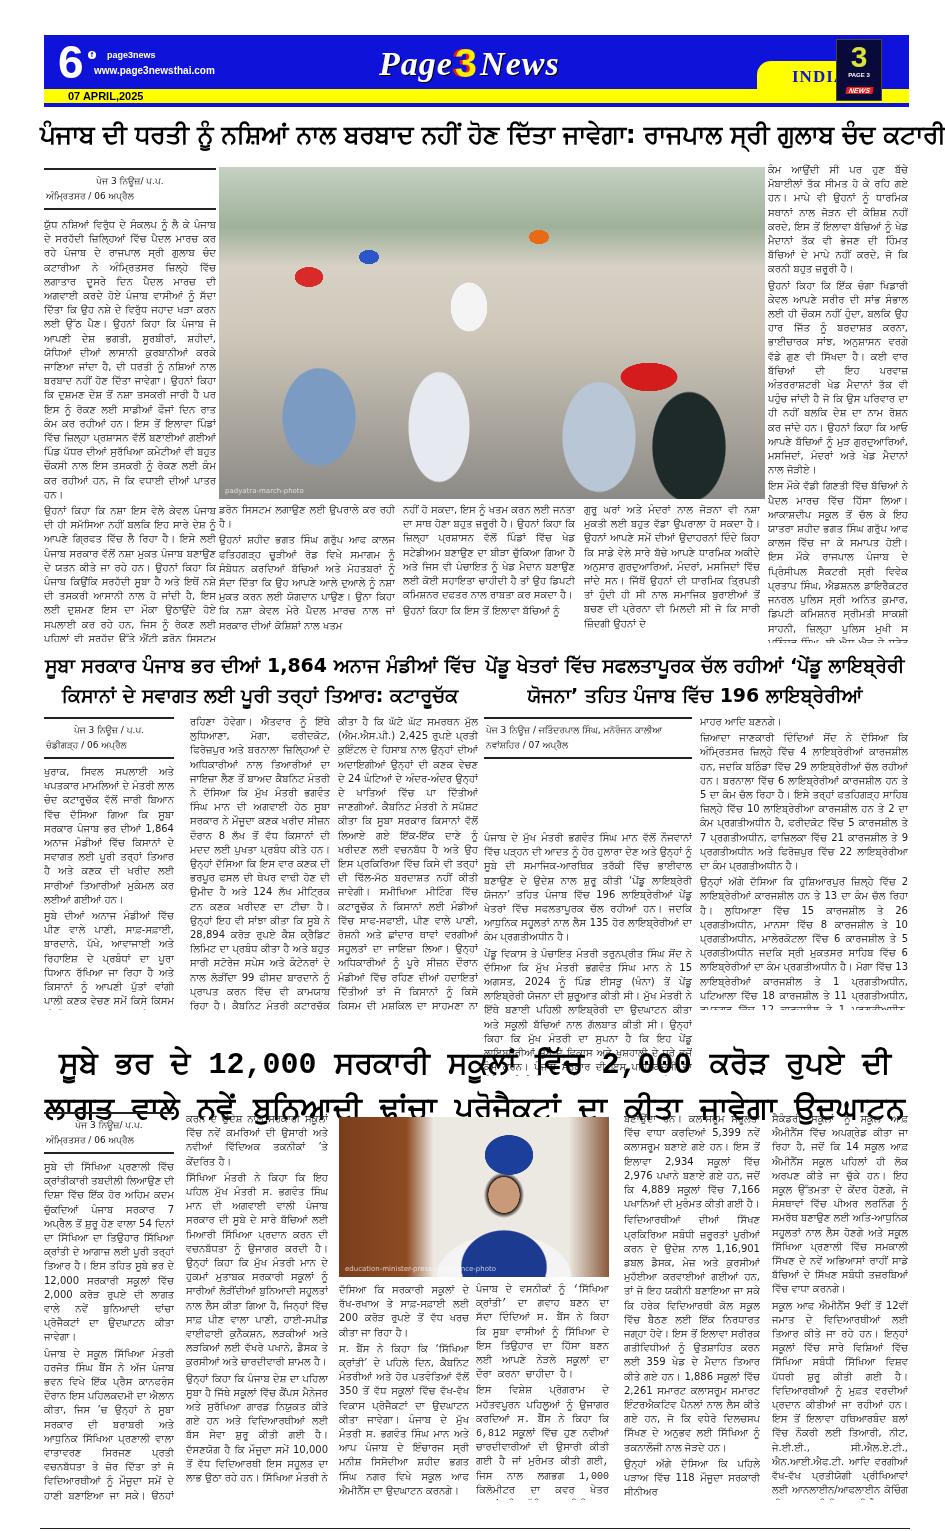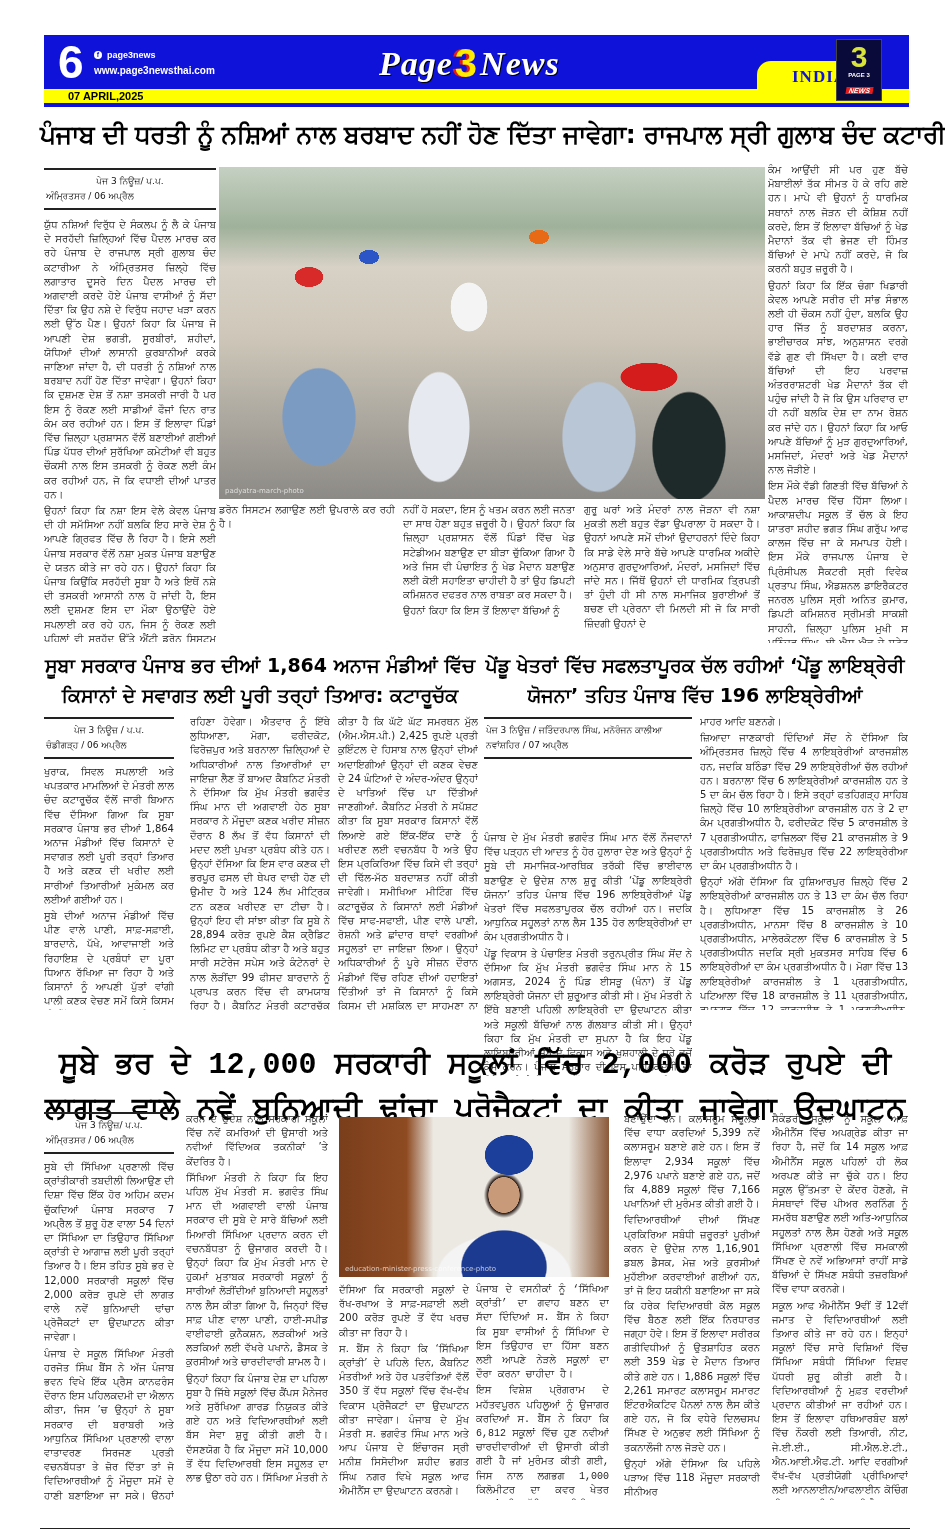--- a/index.html
+++ b/index.html
@@ -3,21 +3,21 @@
 <meta charset="utf-8">
 <style>
   * { box-sizing: border-box; margin: 0; padding: 0; }
   html, body { width: 945px; height: 1531px; background: #fff; overflow: hidden; }
   body { font-family: "DejaVu Sans", sans-serif; color: #111; position: relative; }
 
   
   .masthead { position: absolute; left: 44px; top: 35px; width: 865px; height: 72px; background: #0f12d9; }
   .mh-yellow { position: absolute; left: 0; top: 54px; width: 865px; height: 14px; background: #ffff00; }
   .page-num { position: absolute; left: 14px; top: 2px; color: #fff; font: bold 46px "Liberation Sans", sans-serif; line-height: 50px; }
-  .fb-line { position: absolute; left: 50px; top: 15px; color: #fff; font: bold 9px "Liberation Sans", sans-serif; display: flex; align-items: center; gap: 5px; }
+  .fb-line { position: absolute; left: 44px; top: 15px; color: #fff; font: bold 9px "Liberation Sans", sans-serif; display: flex; align-items: center; gap: 11px; }
   .fb-icon { width: 8px; height: 8px; border-radius: 50%; background: #fff; color: #0f12d9; font-size: 7px; line-height: 8px; text-align: center; font-weight: bold; }
   .web-line { position: absolute; left: 50px; top: 30px; color: #fff; font: bold 10px "Liberation Sans", sans-serif; }
   .date-line { position: absolute; left: 24px; top: 55px; color: #000; font: bold 11px "Liberation Sans", sans-serif; }
   .brand { position: absolute; left: 335px; top: 6px; color: #fff; font: bold italic 34px "Liberation Serif", serif; letter-spacing: 1px; text-shadow: 1px 1px 0 #000; display: flex; align-items: center; }
   .brand .three { color: #ffec00; font-family: "Liberation Sans", sans-serif; font-style: normal; font-size: 40px; text-shadow: -3px 0 0 #e31b1b; margin: 0 2px; }
   .india-tab { position: absolute; left: 713px; top: 26px; width: 110px; height: 30px; background: #ffff00; border-top-left-radius: 14px; }
   .india-label { position: absolute; left: 748px; top: 32px; color: #0f12d9; font: bold 17px "Liberation Serif", serif; letter-spacing: 1px; }
   .logo-box { position: absolute; left: 792px; top: 4px; width: 46px; height: 62px; background: #0a0a3a; border: 1px solid #444; text-align: center; }
   .logo-3 { color: #d8e43a; font: bold 30px "Liberation Sans", sans-serif; line-height: 30px; display: block; margin-top: 2px; }
   .logo-p3 { color: #fff; font: bold 6px "Liberation Sans", sans-serif; display: block; }
@@ -97,20 +97,21 @@
 </div>
 <div class="col" style="left:44px; top:218px; width:172px; height:424px;">
   <p>ਯੁੱਧ ਨਸ਼ਿਆਂ ਵਿਰੁੱਧ ਦੇ ਸੰਕਲਪ ਨੂੰ ਲੈ ਕੇ ਪੰਜਾਬ ਦੇ ਸਰਹੱਦੀ ਜ਼ਿਲ੍ਹਿਆਂ ਵਿੱਚ ਪੈਦਲ ਮਾਰਚ ਕਰ ਰਹੇ ਪੰਜਾਬ ਦੇ ਰਾਜਪਾਲ ਸ੍ਰੀ ਗੁਲਾਬ ਚੰਦ ਕਟਾਰੀਆ ਨੇ ਅੰਮ੍ਰਿਤਸਰ ਜ਼ਿਲ੍ਹੇ ਵਿੱਚ ਲਗਾਤਾਰ ਦੂਸਰੇ ਦਿਨ ਪੈਦਲ ਮਾਰਚ ਦੀ ਅਗਵਾਈ ਕਰਦੇ ਹੋਏ ਪੰਜਾਬ ਵਾਸੀਆਂ ਨੂੰ ਸੱਦਾ ਦਿੱਤਾ ਕਿ ਉਹ ਨਸ਼ੇ ਦੇ ਵਿਰੁੱਧ ਜਹਾਦ ਖੜਾ ਕਰਨ ਲਈ ਉੱਠ ਪੈਣ। ਉਹਨਾਂ ਕਿਹਾ ਕਿ ਪੰਜਾਬ ਜੋ ਆਪਣੀ ਦੇਸ਼ ਭਗਤੀ, ਸੂਰਬੀਰਾਂ, ਸ਼ਹੀਦਾਂ, ਯੋਧਿਆਂ ਦੀਆਂ ਲਾਸਾਨੀ ਕੁਰਬਾਨੀਆਂ ਕਰਕੇ ਜਾਣਿਆ ਜਾਂਦਾ ਹੈ, ਦੀ ਧਰਤੀ ਨੂੰ ਨਸ਼ਿਆਂ ਨਾਲ ਬਰਬਾਦ ਨਹੀਂ ਹੋਣ ਦਿੱਤਾ ਜਾਵੇਗਾ। ਉਹਨਾਂ ਕਿਹਾ ਕਿ ਦੁਸ਼ਮਣ ਦੇਸ਼ ਤੋਂ ਨਸ਼ਾ ਤਸਕਰੀ ਜਾਰੀ ਹੈ ਪਰ ਇਸ ਨੂੰ ਰੋਕਣ ਲਈ ਸਾਡੀਆਂ ਫੌਜਾਂ ਦਿਨ ਰਾਤ ਕੰਮ ਕਰ ਰਹੀਆਂ ਹਨ। ਇਸ ਤੋਂ ਇਲਾਵਾ ਪਿੰਡਾਂ ਵਿੱਚ ਜ਼ਿਲ੍ਹਾ ਪ੍ਰਸ਼ਾਸਨ ਵੱਲੋਂ ਬਣਾਈਆਂ ਗਈਆਂ ਪਿੰਡ ਪੱਧਰ ਦੀਆਂ ਸੁਰੱਖਿਆ ਕਮੇਟੀਆਂ ਵੀ ਬਹੁਤ ਚੌਕਸੀ ਨਾਲ ਇਸ ਤਸਕਰੀ ਨੂੰ ਰੋਕਣ ਲਈ ਕੰਮ ਕਰ ਰਹੀਆਂ ਹਨ, ਜੋ ਕਿ ਵਧਾਈ ਦੀਆਂ ਪਾਤਰ ਹਨ।</p>
   <p>ਉਹਨਾਂ ਕਿਹਾ ਕਿ ਨਸ਼ਾ ਇਸ ਵੇਲੇ ਕੇਵਲ ਪੰਜਾਬ ਦੀ ਹੀ ਸਮੱਸਿਆ ਨਹੀਂ ਬਲਕਿ ਇਹ ਸਾਰੇ ਦੇਸ਼ ਨੂੰ ਆਪਣੇ ਗ੍ਰਿਫਤ ਵਿੱਚ ਲੈ ਰਿਹਾ ਹੈ। ਇਸੇ ਲਈ ਪੰਜਾਬ ਸਰਕਾਰ ਵੱਲੋਂ ਨਸ਼ਾ ਮੁਕਤ ਪੰਜਾਬ ਬਣਾਉਣ ਦੇ ਯਤਨ ਕੀਤੇ ਜਾ ਰਹੇ ਹਨ। ਉਹਨਾਂ ਕਿਹਾ ਕਿ ਪੰਜਾਬ ਕਿਉਂਕਿ ਸਰਹੱਦੀ ਸੂਬਾ ਹੈ ਅਤੇ ਇਥੋਂ ਨਸ਼ੇ ਦੀ ਤਸਕਰੀ ਆਸਾਨੀ ਨਾਲ ਹੋ ਜਾਂਦੀ ਹੈ, ਇਸ ਲਈ ਦੁਸ਼ਮਣ ਇਸ ਦਾ ਮੌਕਾ ਉਠਾਉਂਦੇ ਹੋਏ ਸਪਲਾਈ ਕਰ ਰਹੇ ਹਨ, ਜਿਸ ਨੂੰ ਰੋਕਣ ਲਈ ਪਹਿਲਾਂ ਵੀ ਸਰਹੱਦ ਉੱਤੇ ਐਂਟੀ ਡਰੋਨ ਸਿਸਟਮ ਲਗਾਏ ਗਏ ਸਨ ਅਤੇ ਹੁਣ ਹੋਰ ਵਧਾਏ ਜਾ ਰਹੇ ਹਨ। ਇਸ ਤੋਂ ਇਲਾਵਾ ਪੰਜਾਬ ਸਰਕਾਰ ਵੀ ਐਂਟੀ</p>
 </div>
 <div class="photo photo-march">
   <span class="photo-label">padyatra-march-photo</span>
 </div>
 <div class="col" style="left:219px; top:503px; width:176px; height:140px;">
   <p>ਡਰੋਨ ਸਿਸਟਮ ਲਗਾਉਣ ਲਈ ਉਪਰਾਲੇ ਕਰ ਰਹੀ ਹੈ।</p>
+  <p>ਉਹਨਾਂ ਸ਼ਹੀਦ ਭਗਤ ਸਿੰਘ ਗਰੁੱਪ ਆਫ ਕਾਲਜ ਫਤਿਹਗੜ੍ਹ ਚੂੜੀਆਂ ਰੋਡ ਵਿਖੇ ਸਮਾਗਮ ਨੂੰ ਸੰਬੋਧਨ ਕਰਦਿਆਂ ਬੱਚਿਆਂ ਅਤੇ ਮੋਹਤਬਰਾਂ ਨੂੰ ਸੱਦਾ ਦਿੱਤਾ ਕਿ ਉਹ ਆਪਣੇ ਆਲੇ ਦੁਆਲੇ ਨੂੰ ਨਸ਼ਾ ਮੁਕਤ ਕਰਨ ਲਈ ਯੋਗਦਾਨ ਪਾਉਣ। ਉਨਾ ਕਿਹਾ ਕਿ ਨਸ਼ਾ ਕੇਵਲ ਮੇਰੇ ਪੈਦਲ ਮਾਰਚ ਨਾਲ ਜਾਂ ਸਰਕਾਰ ਦੀਆਂ ਕੋਸ਼ਿਸ਼ਾਂ ਨਾਲ ਖਤਮ</p>
 </div>
 <div class="col" style="left:403px; top:503px; width:172px; height:140px;">
   <p>ਨਹੀਂ ਹੋ ਸਕਦਾ, ਇਸ ਨੂੰ ਖਤਮ ਕਰਨ ਲਈ ਜਨਤਾ ਦਾ ਸਾਥ ਹੋਣਾ ਬਹੁਤ ਜ਼ਰੂਰੀ ਹੈ। ਉਹਨਾਂ ਕਿਹਾ ਕਿ ਜ਼ਿਲ੍ਹਾ ਪ੍ਰਸ਼ਾਸਨ ਵੱਲੋਂ ਪਿੰਡਾਂ ਵਿੱਚ ਖੇਡ ਸਟੇਡੀਅਮ ਬਣਾਉਣ ਦਾ ਬੀੜਾ ਚੁੱਕਿਆ ਗਿਆ ਹੈ ਅਤੇ ਜਿਸ ਵੀ ਪੰਚਾਇਤ ਨੂੰ ਖੇਡ ਮੈਦਾਨ ਬਣਾਉਣ ਲਈ ਕੋਈ ਸਹਾਇਤਾ ਚਾਹੀਦੀ ਹੈ ਤਾਂ ਉਹ ਡਿਪਟੀ ਕਮਿਸ਼ਨਰ ਦਫਤਰ ਨਾਲ ਰਾਬਤਾ ਕਰ ਸਕਦਾ ਹੈ।</p>
   <p>ਉਹਨਾਂ ਕਿਹਾ ਕਿ ਇਸ ਤੋਂ ਇਲਾਵਾ ਬੱਚਿਆਂ ਨੂੰ</p>
 </div>
 <div class="col" style="left:584px; top:503px; width:176px; height:140px;">
   <p>ਗੁਰੂ ਘਰਾਂ ਅਤੇ ਮੰਦਰਾਂ ਨਾਲ ਜੋੜਨਾ ਵੀ ਨਸ਼ਾ ਮੁਕਤੀ ਲਈ ਬਹੁਤ ਵੱਡਾ ਉਪਰਾਲਾ ਹੋ ਸਕਦਾ ਹੈ। ਉਹਨਾਂ ਆਪਣੇ ਸਮੇਂ ਦੀਆਂ ਉਦਾਹਰਨਾਂ ਦਿੰਦੇ ਕਿਹਾ ਕਿ ਸਾਡੇ ਵੇਲੇ ਸਾਰੇ ਬੱਚੇ ਆਪਣੇ ਧਾਰਮਿਕ ਅਕੀਦੇ ਅਨੁਸਾਰ ਗੁਰਦੁਆਰਿਆਂ, ਮੰਦਰਾਂ, ਮਸਜਿਦਾਂ ਵਿੱਚ ਜਾਂਦੇ ਸਨ। ਜਿੱਥੋਂ ਉਹਨਾਂ ਦੀ ਧਾਰਮਿਕ ਤ੍ਰਿਪਤੀ ਤਾਂ ਹੁੰਦੀ ਹੀ ਸੀ ਨਾਲ ਸਮਾਜਿਕ ਬੁਰਾਈਆਂ ਤੋਂ ਬਚਣ ਦੀ ਪ੍ਰੇਰਨਾ ਵੀ ਮਿਲਦੀ ਸੀ ਜੋ ਕਿ ਸਾਰੀ ਜ਼ਿੰਦਗੀ ਉਹਨਾਂ ਦੇ</p>
 </div>
 <div class="col" style="left:768px; top:163px; width:140px; height:480px;">
   <p>ਕੰਮ ਆਉਂਦੀ ਸੀ ਪਰ ਹੁਣ ਬੱਚੇ ਮੋਬਾਈਲਾਂ ਤੱਕ ਸੀਮਤ ਹੋ ਕੇ ਰਹਿ ਗਏ ਹਨ। ਮਾਪੇ ਵੀ ਉਹਨਾਂ ਨੂੰ ਧਾਰਮਿਕ ਸਥਾਨਾਂ ਨਾਲ ਜੋੜਨ ਦੀ ਕੋਸ਼ਿਸ਼ ਨਹੀਂ ਕਰਦੇ, ਇਸ ਤੋਂ ਇਲਾਵਾ ਬੱਚਿਆਂ ਨੂੰ ਖੇਡ ਮੈਦਾਨਾਂ ਤੱਕ ਵੀ ਭੇਜਣ ਦੀ ਹਿੰਮਤ ਬੱਚਿਆਂ ਦੇ ਮਾਪੇ ਨਹੀਂ ਕਰਦੇ, ਜੋ ਕਿ ਕਰਨੀ ਬਹੁਤ ਜ਼ਰੂਰੀ ਹੈ।</p>

